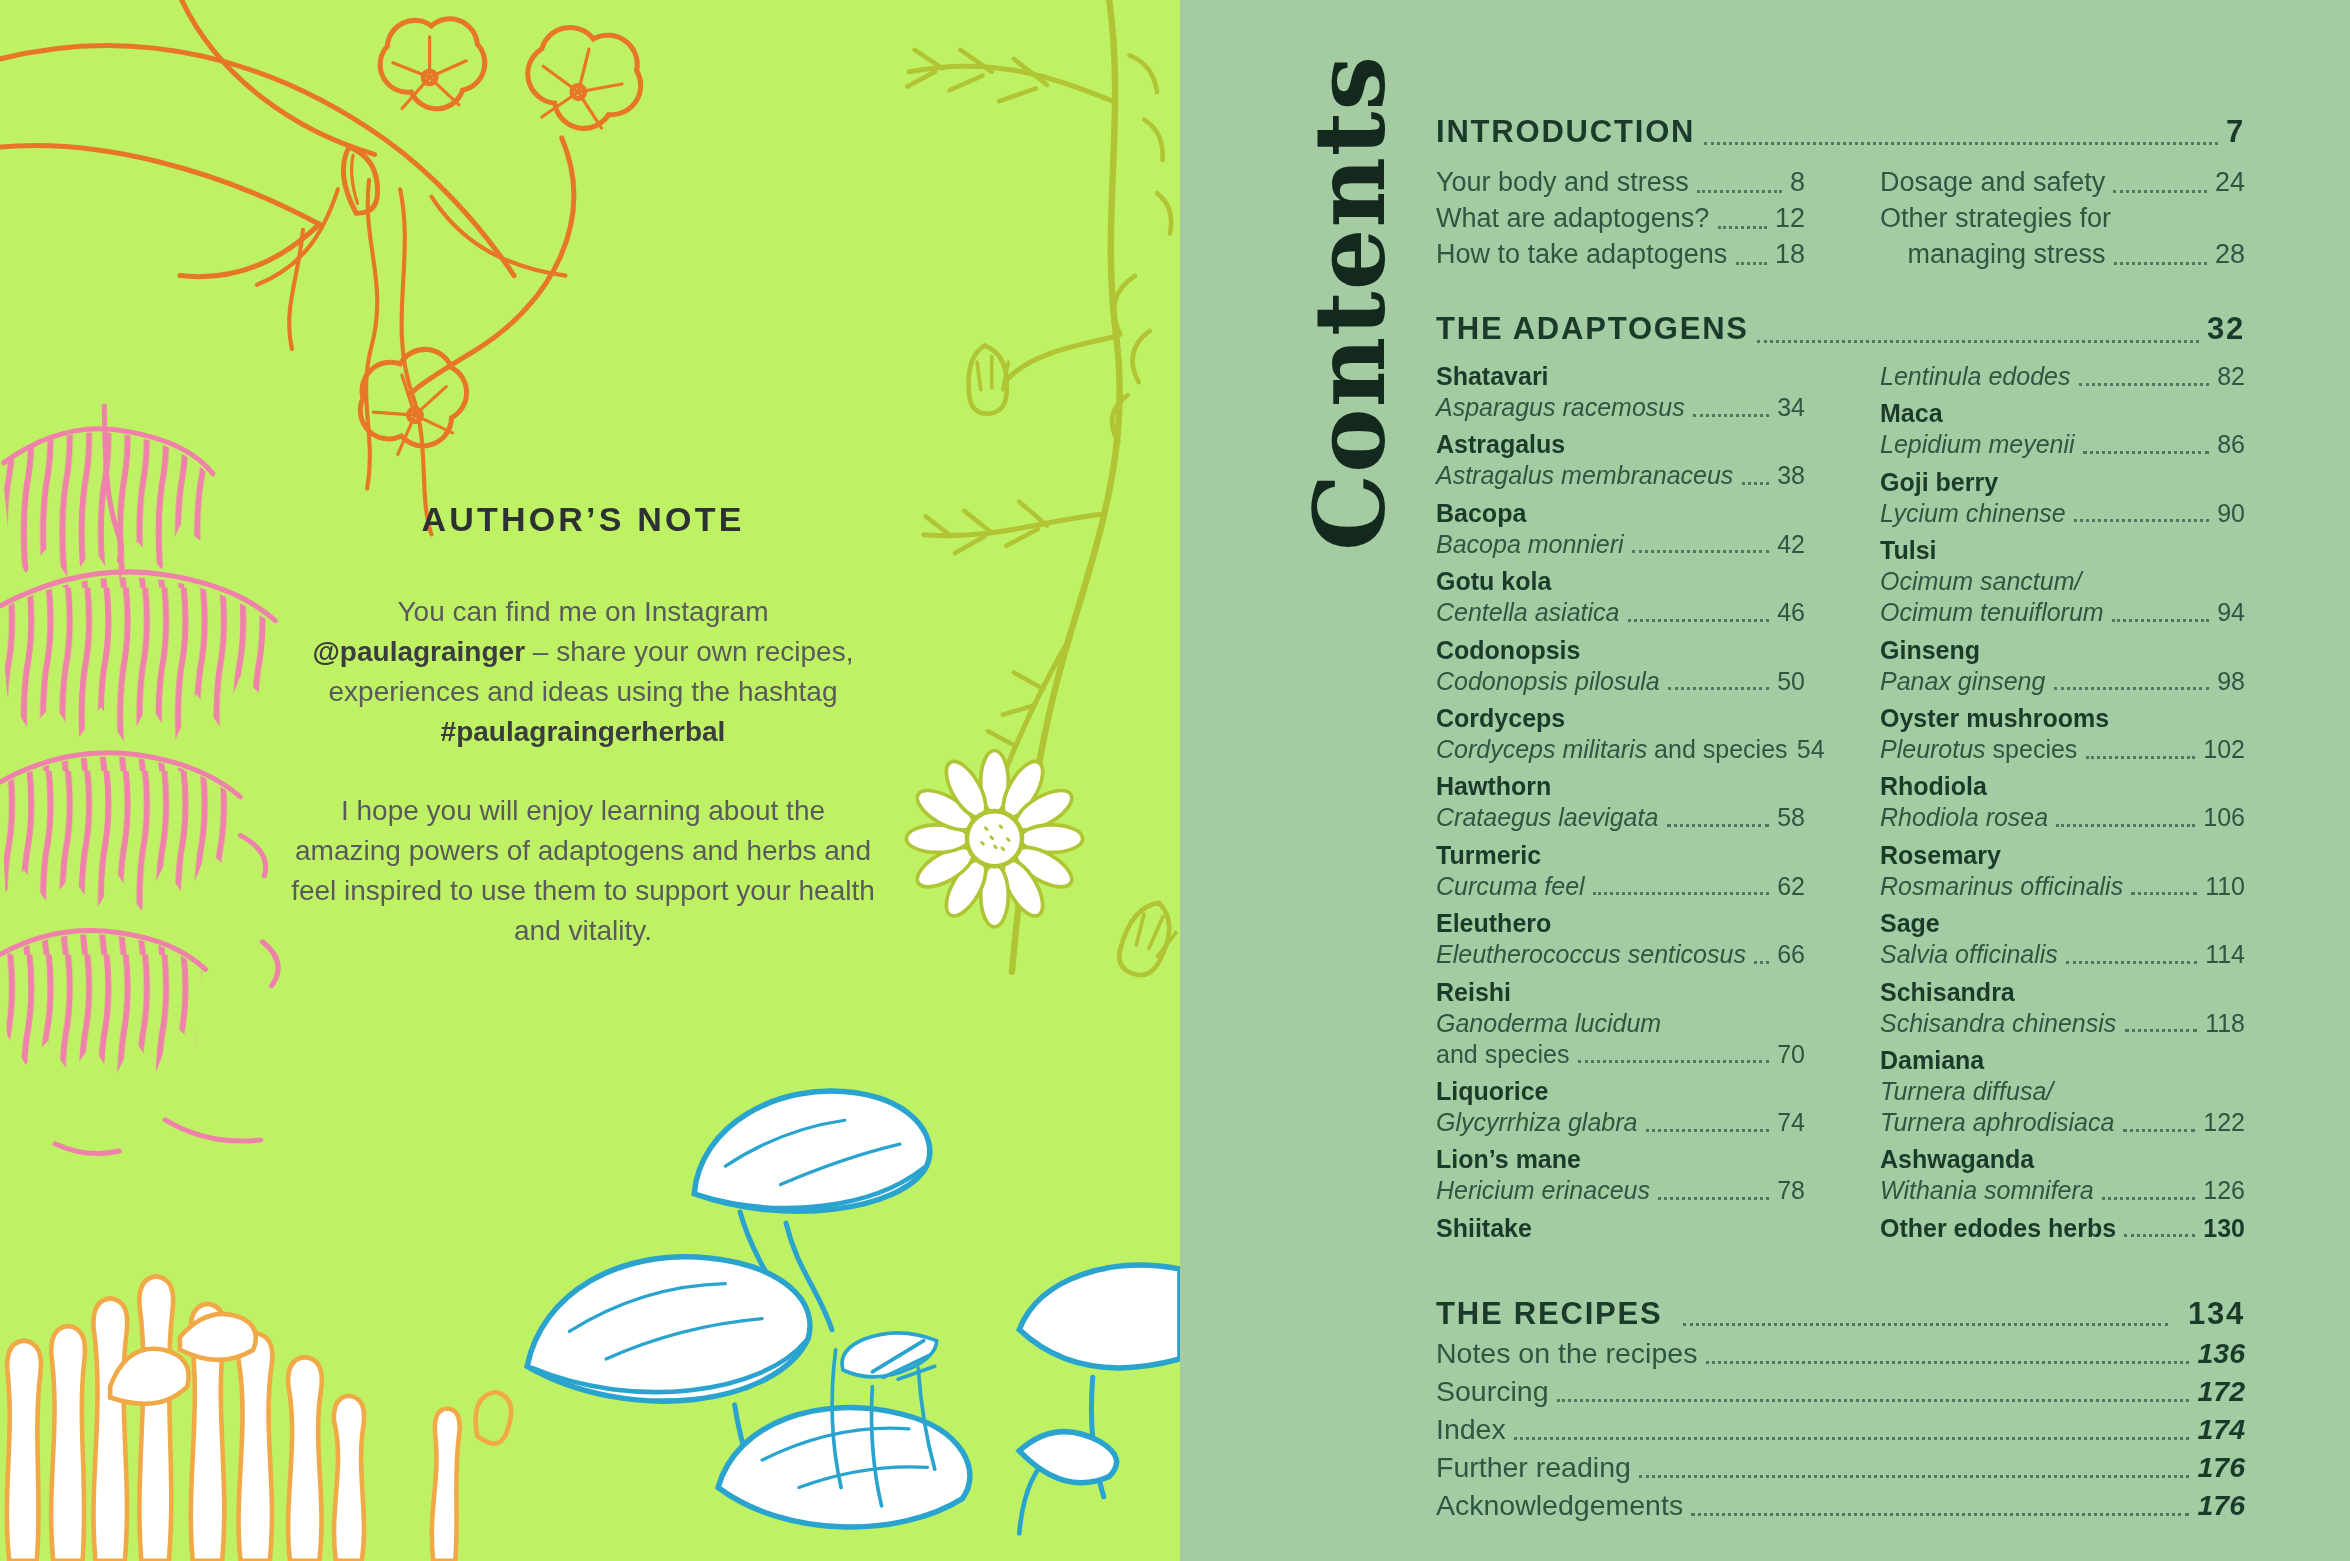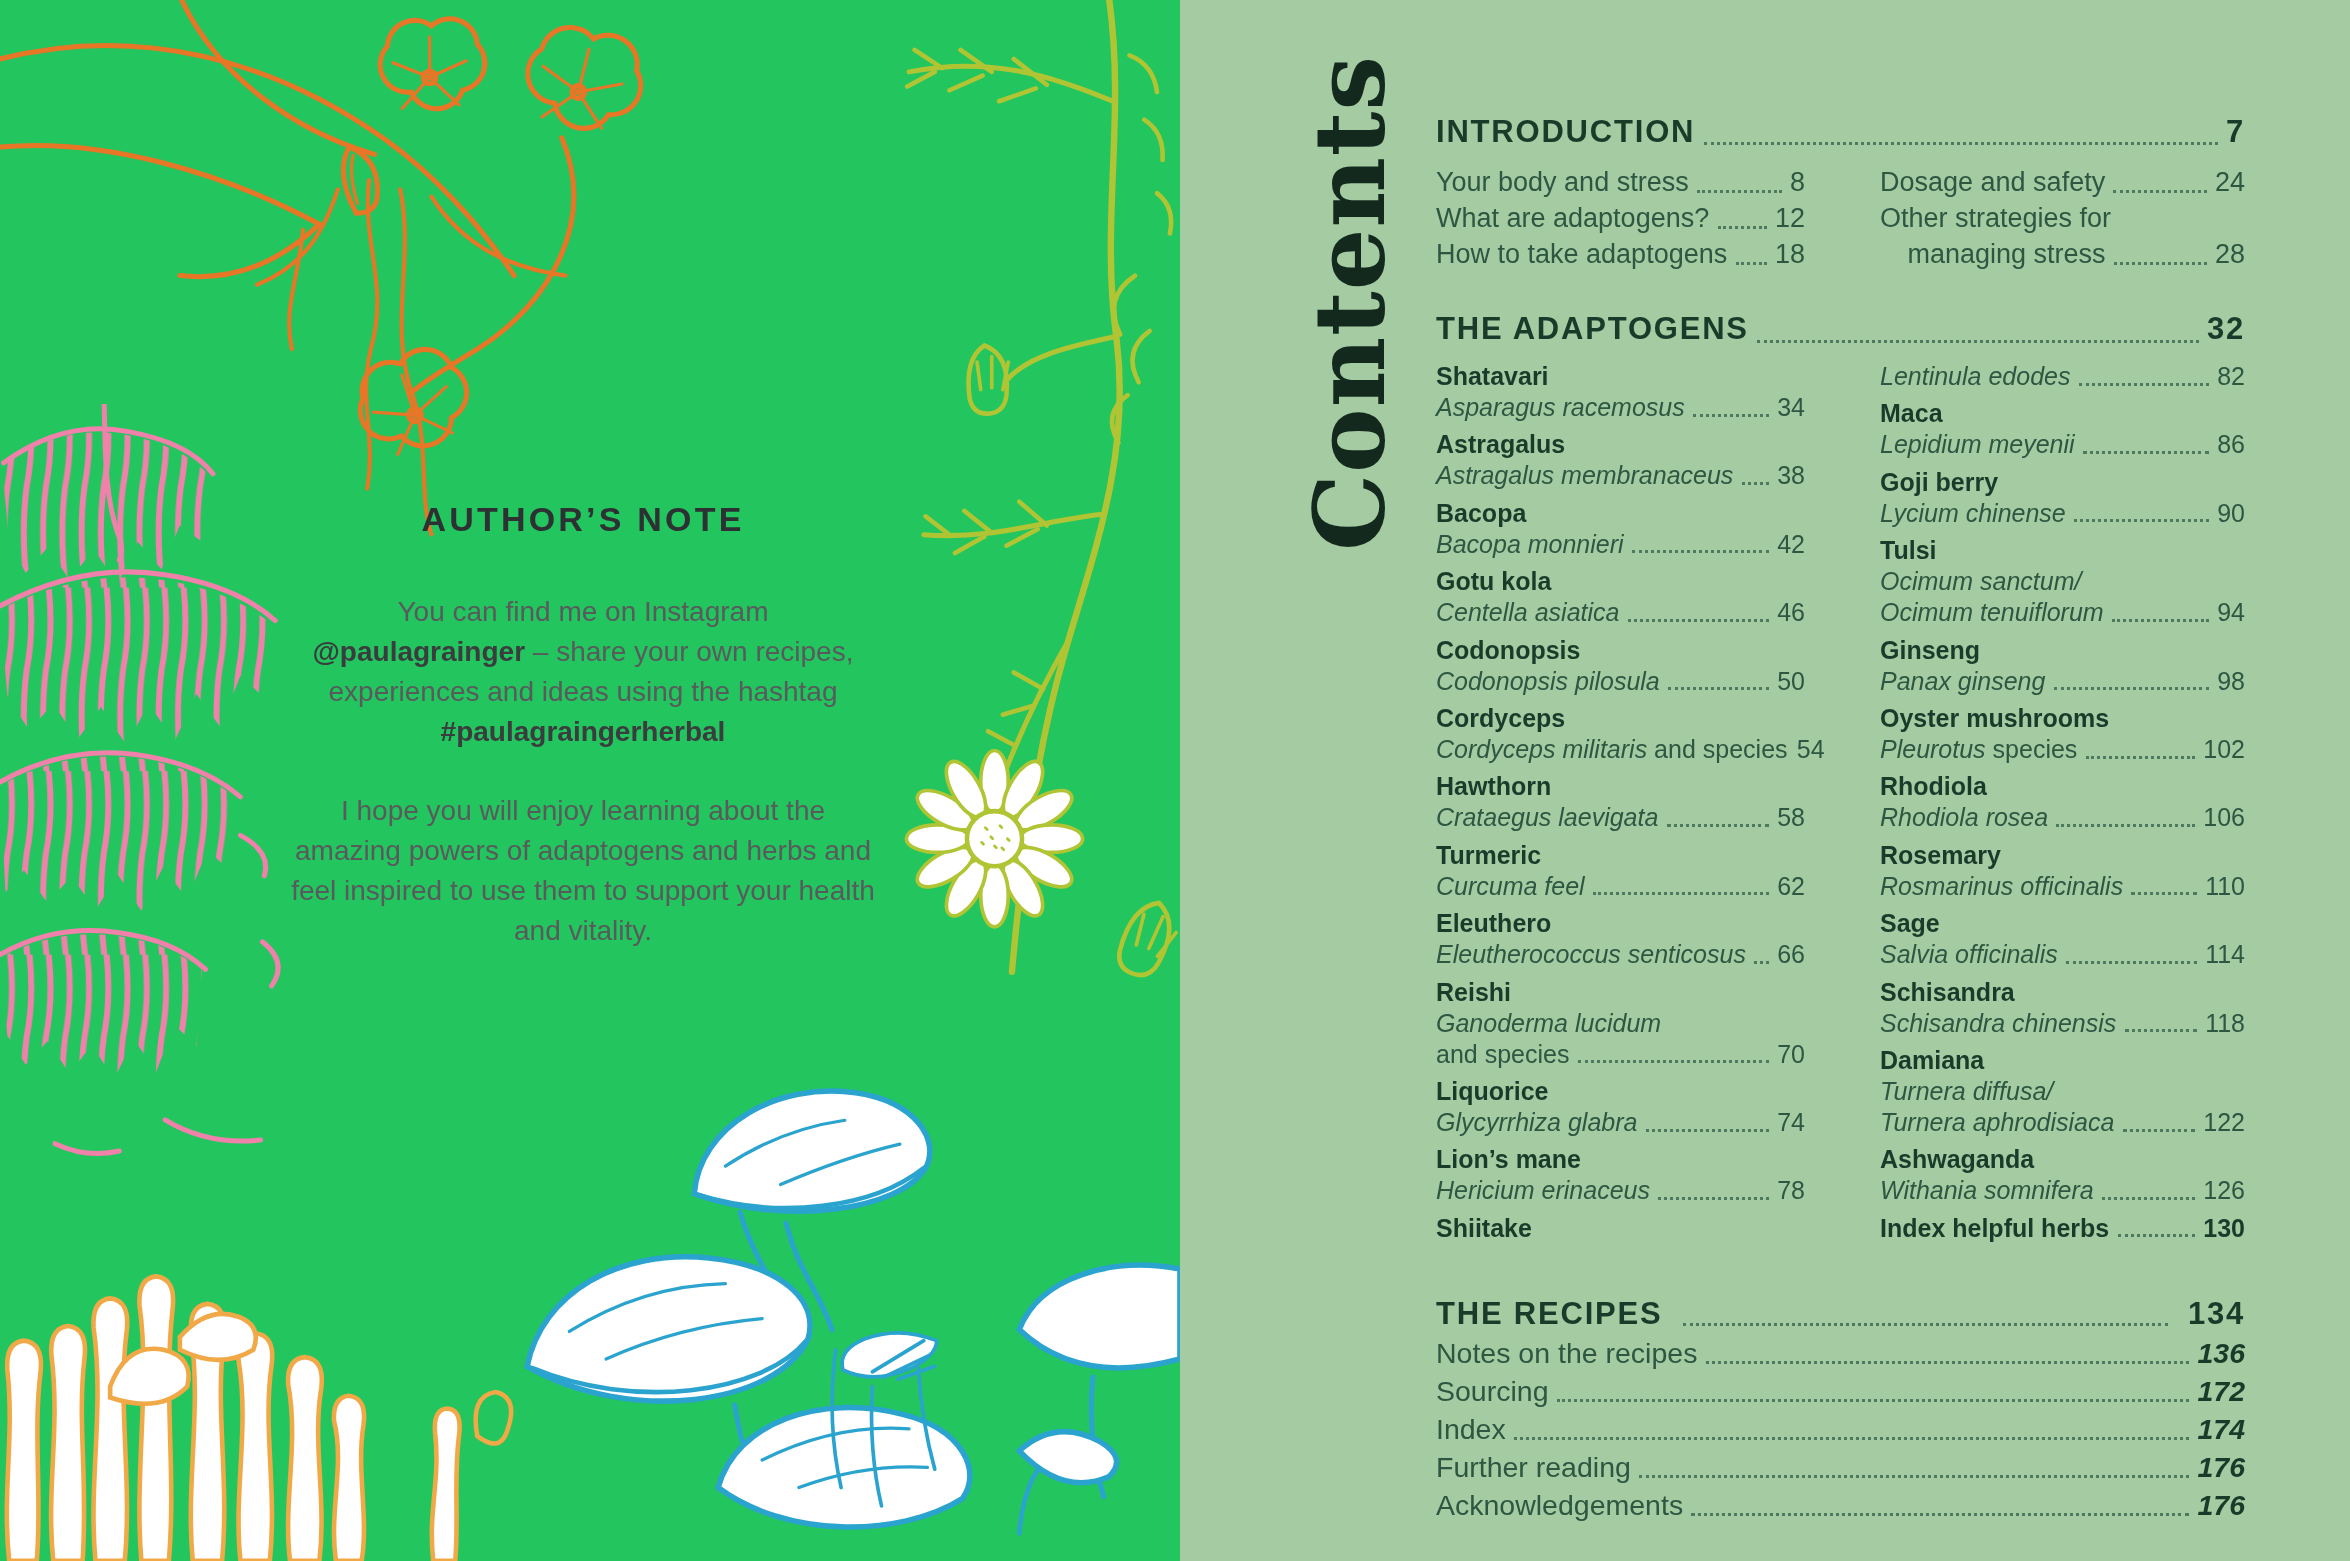--- a/index.html
+++ b/index.html
@@ -13,21 +13,21 @@
     --note-bold:#3a3c3e;
     --illus-orange:#e87627;
     --illus-pink:#ef81aa;
     --illus-chartreuse:#b1c433;
     --illus-yellow:#f0a946;
     --illus-blue:#2aa4cf;
   }
   html,body{margin:0;padding:0;background:#ffffff;}
   .spread{position:relative;width:2351px;height:1561px;overflow:hidden;background:#ffffff;
           font-family:"Liberation Sans", sans-serif;}
-  .page-left{position:absolute;left:0;top:0;width:1180px;height:1561px;background:#22c55e;padding-left:13px;}
+  .page-left{position:absolute;left:0;top:0;width:1180px;height:1561px;background:#bef264;padding-left:13px;}
   .page-right{position:absolute;left:1180px;top:0;width:1171px;height:1561px;background:var(--page-green);}
   .illus{position:absolute;pointer-events:none;}
 
   
   .note{position:absolute;left:289px;top:500px;width:588px;text-align:center;}
   .note h2{margin:0 0 53px 0;font-size:34px;letter-spacing:3.2px;color:var(--note-heading);font-weight:700;}
   .note p{margin:0 0 39px 0;font-size:28px;line-height:40px;color:var(--note-body);font-weight:400;}
   .note p b{color:var(--note-bold);font-weight:700;}
 
   
@@ -487,21 +487,21 @@
               </div>
               <div class="row bold">
                 <span class="lab">Ashwaganda</span>
               </div>
               <div class="row italic">
                 <span class="lab">Withania somnifera</span>
                 <span class="leader"></span>
                 <span class="pg">126</span>
               </div>
               <div class="row bold">
-                <span class="lab">Index helpful herbs</span>
+                <span class="lab">Other edodes herbs</span>
                 <span class="leader"></span>
                 <span class="pg">130</span>
               </div>
             </div>
         </div>
       </div>
 
       <div class="recipes">
         <div class="sec-head sec-recipes">
           <span class="lab">THE RECIPES</span>

